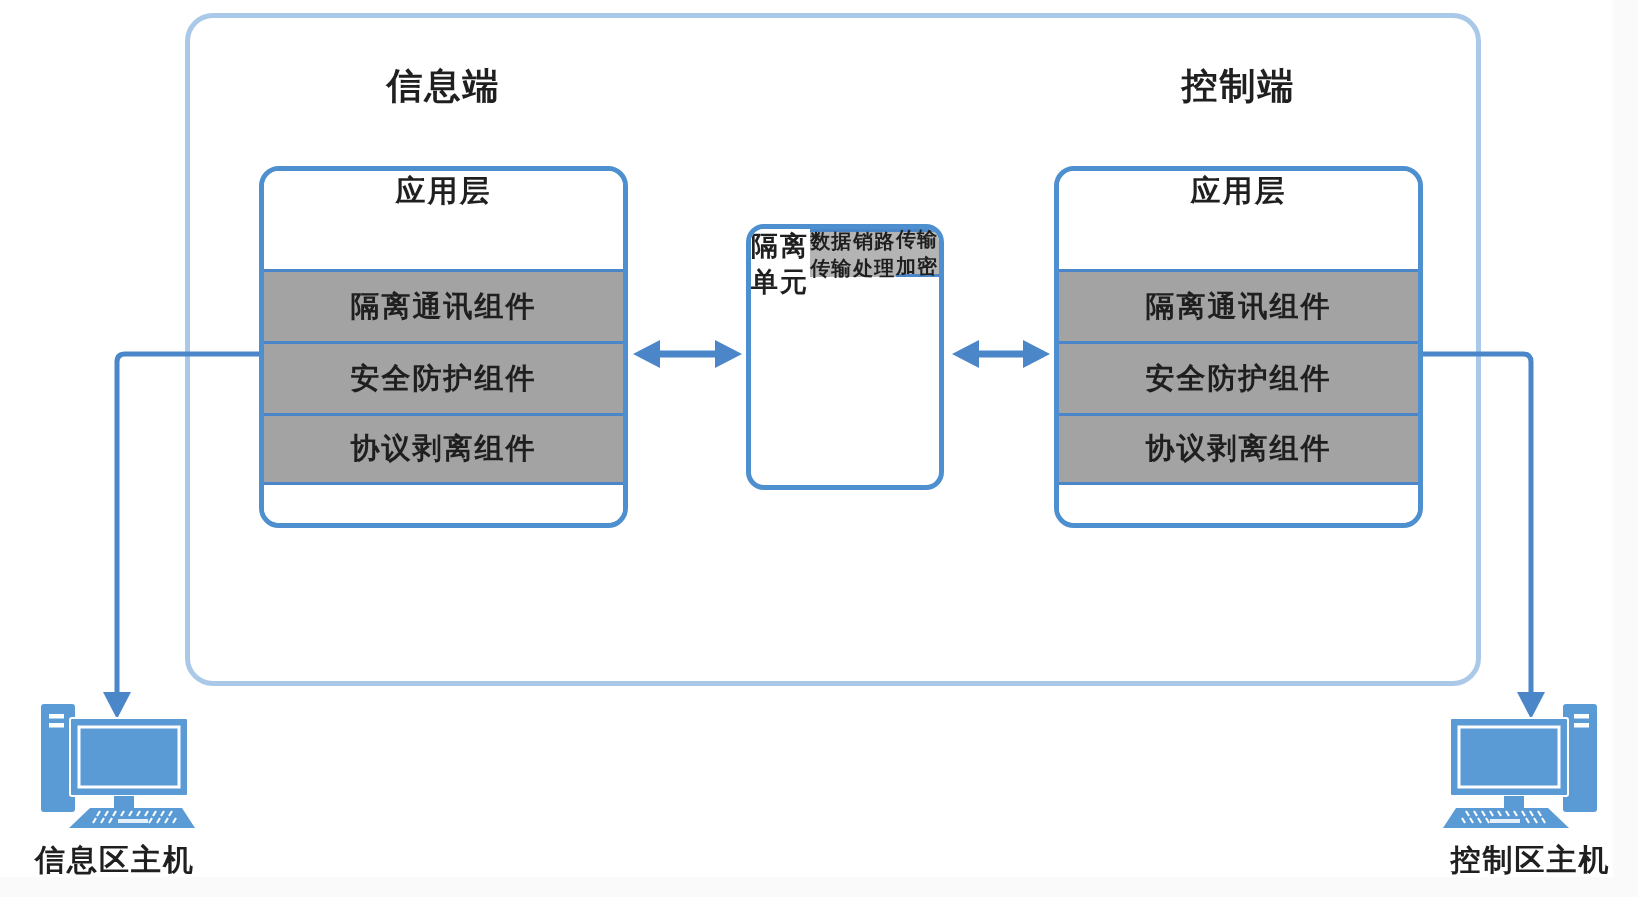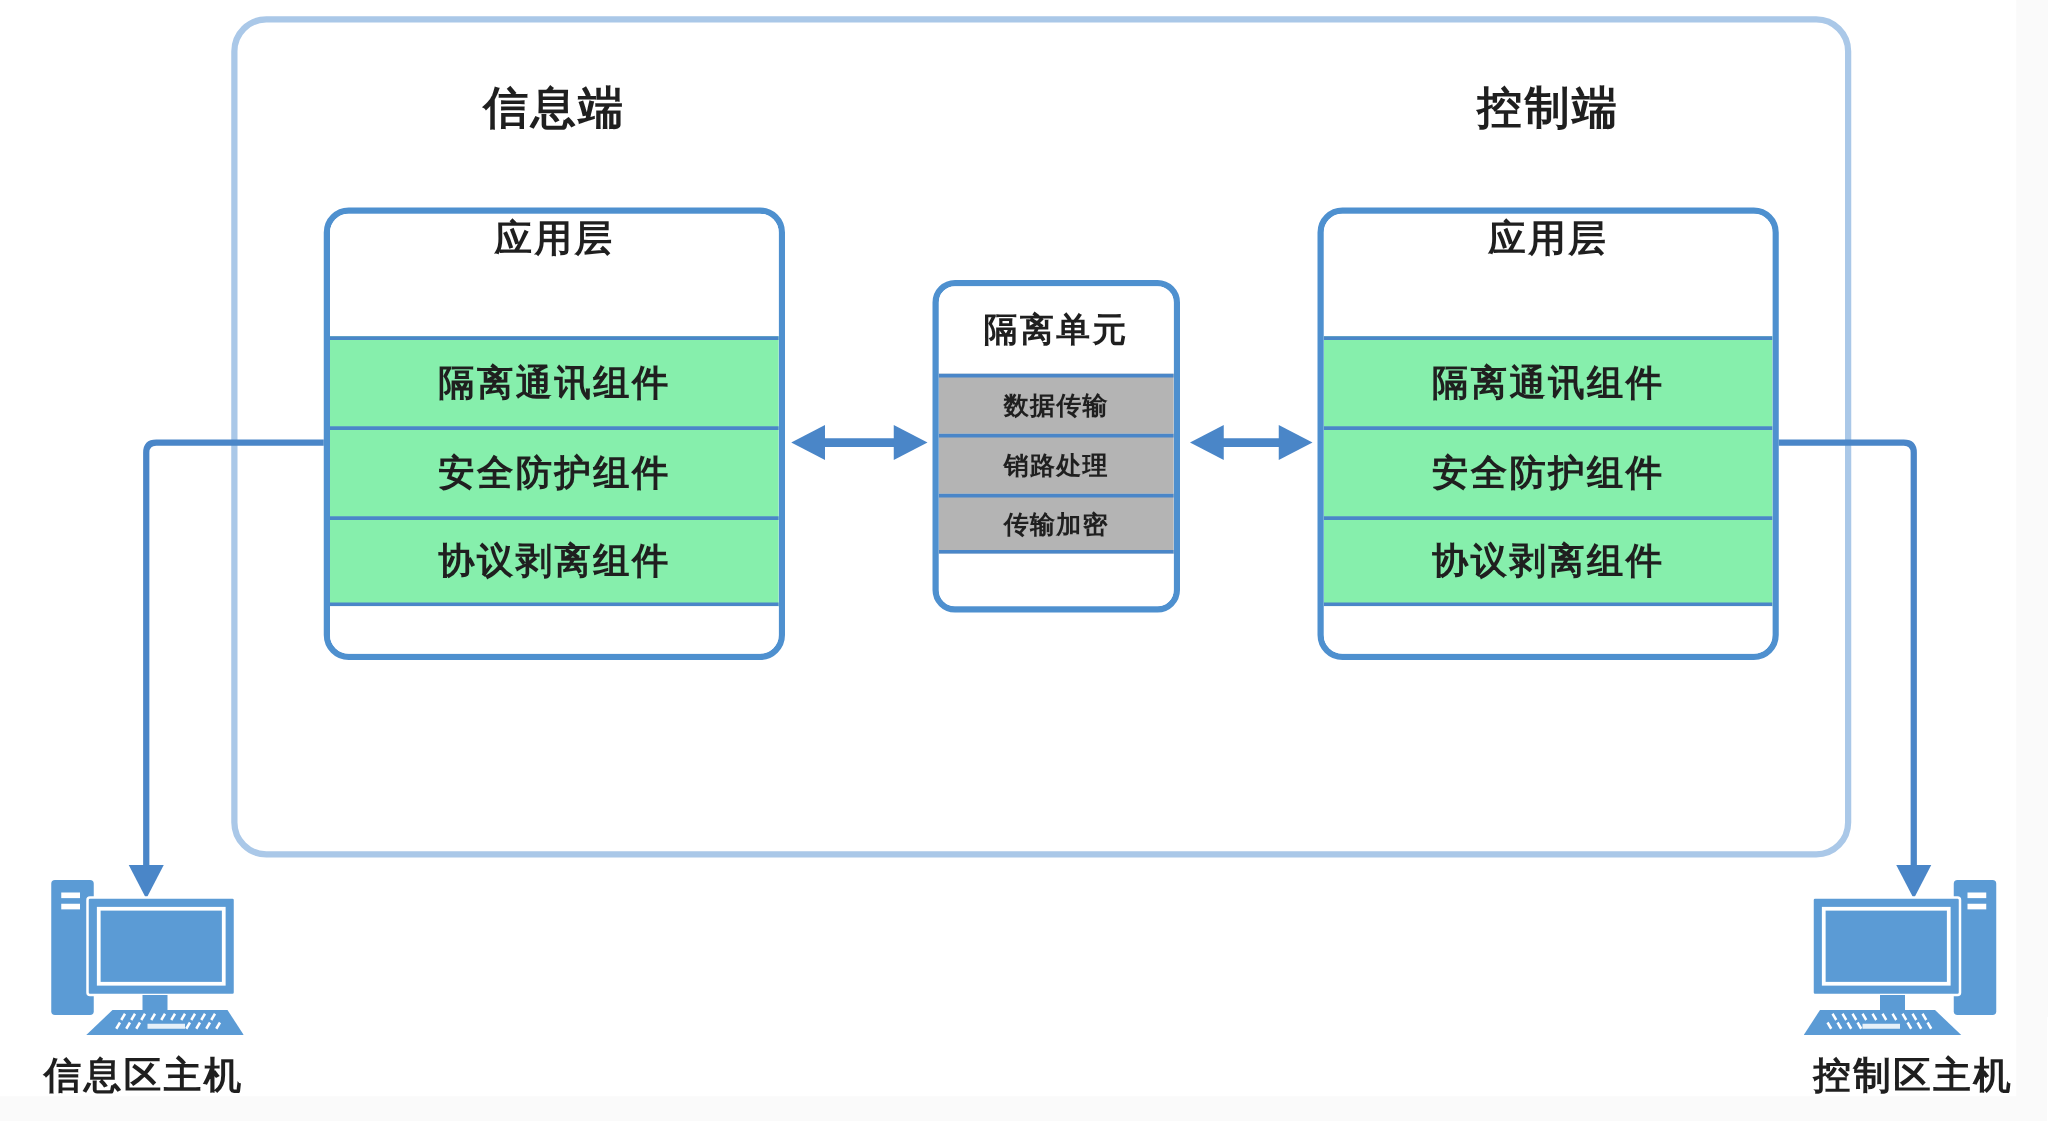--- a/index.html
+++ b/index.html
@@ -67,21 +67,21 @@
     display: flex;
     justify-content: center;
     align-items: flex-start;
     font-size: 30px;
     font-weight: 700;
     letter-spacing: 2px;
     background: #ffffff;
   }
   .stack-row {
     height: 72px;
-    background: #86efac;
+    background: #a3a3a3;
     border-top: 3px solid #4a86c8;
     display: flex;
     align-items: center;
     justify-content: center;
     font-size: 29px;
     font-weight: 700;
     letter-spacing: 2px;
   }
   .stack-row.last { border-bottom: 3px solid #4a86c8; }
   .stack-footer { flex: 1; background: #ffffff; }
@@ -89,21 +89,20 @@
   
   .unit-box {
     position: absolute;
     left: 746px; top: 224px;
     width: 198px; height: 266px;
     border: 5px solid #4e90cf;
     border-radius: 18px;
     background: #ffffff;
     overflow: hidden;
     display: flex;
-    flex-direction: column;
   }
   .unit-header {
     height: 70px;
     display: flex;
     align-items: center;
     justify-content: center;
     font-size: 27px;
     font-weight: 700;
     letter-spacing: 2px;
     background: #ffffff;

